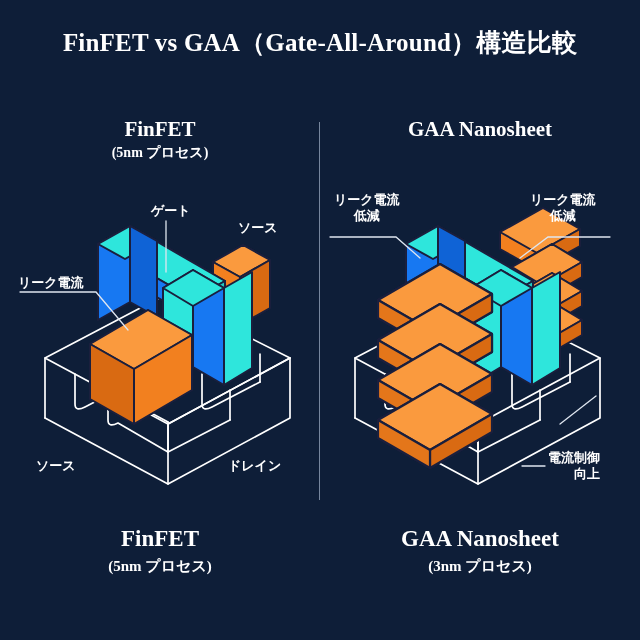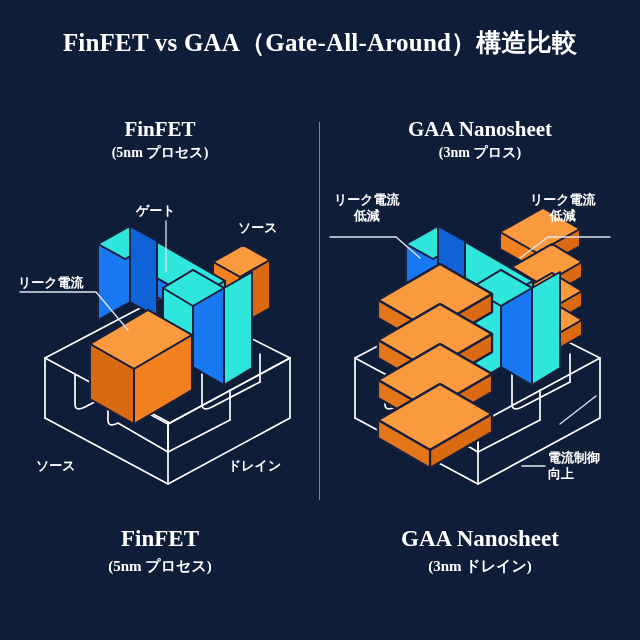--- a/index.html
+++ b/index.html
@@ -86,29 +86,29 @@
   .anno {
     position: absolute;
     color: #ffffff;
     font-size: 13px;
     font-weight: bold;
     line-height: 16px;
     white-space: nowrap;
   }
   .anno.center { text-align: center; }
 
-  #lbl-gate     { left: 136px; top: 203px; text-align: right; }
+  #lbl-gate     { left: 151px; top: 203px; text-align: right; }
   #lbl-source-r { left: 238px; top: 220px; }
   #lbl-channel  { left: 18px;  top: 275px; }
   #lbl-source-b { left: 36px;  top: 458px; }
   #lbl-drain    { left: 228px; top: 458px; }
 
   #lbl-leak-l { left: 334px; top: 192px; text-align: center; }
   #lbl-leak-r { left: 530px; top: 192px; text-align: center; }
-  #lbl-ctrl   { left: 548px; top: 450px; text-align: left; }
+  #lbl-ctrl   { left: 548px; top: 450px; text-align: right; }
 
   
   #stage {
     position: absolute;
     left: 0; top: 0;
     width: 640px; height: 640px;
     pointer-events: none;
   }
 </style>
 </head>
@@ -118,21 +118,20 @@
 
   <div id="title">FinFET vs GAA（Gate-All-Around）構造比較</div>
 
   <div class="col-head" id="head-left">
     <div class="ch-main">FinFET</div>
     <div class="ch-sub">(5nm プロセス)</div>
   </div>
 
   <div class="col-head" id="head-right">
     <div class="ch-main">GAA Nanosheet</div>
-    <div class="ch-sub">(3nm プロス)</div>
   </div>
 
   <div id="divider"></div>
 
   <svg id="stage" viewBox="0 0 640 640" width="640" height="640">
 
     <g>
 
       <g fill="none" stroke="#ffffff" stroke-width="1.7" stroke-linejoin="round" stroke-linecap="round">
 
@@ -316,16 +315,16 @@
     <div>向上</div>
   </div>
 
   <div class="col-foot" id="foot-left">
     <div class="cf-main">FinFET</div>
     <div class="cf-sub">(5nm プロセス)</div>
   </div>
 
   <div class="col-foot" id="foot-right">
     <div class="cf-main">GAA Nanosheet</div>
-    <div class="cf-sub">(3nm ドレイン)</div>
+    <div class="cf-sub">(3nm プロセス)</div>
   </div>
 
 </div>
 
 </body></html>

